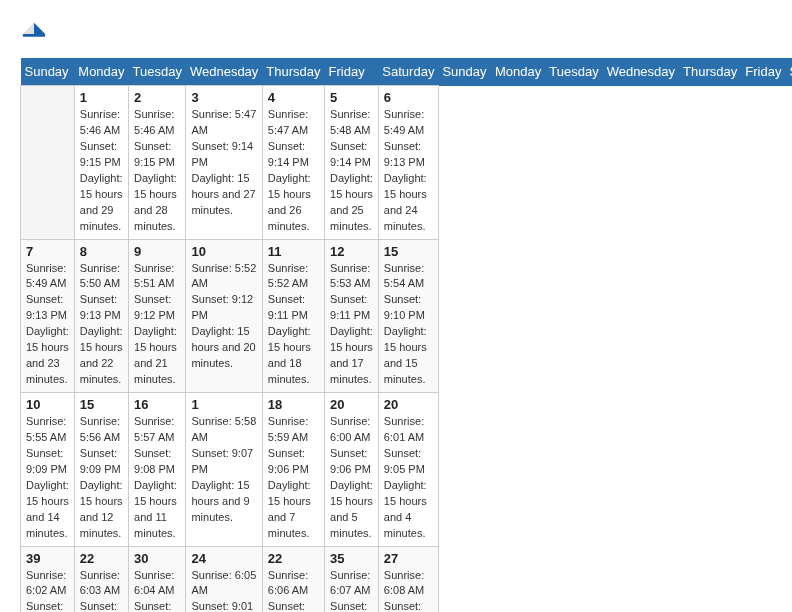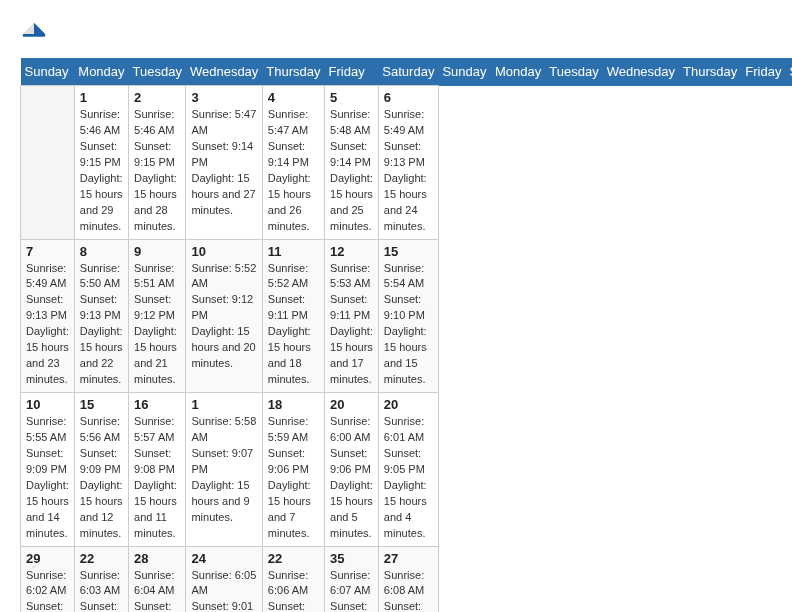--- a/index.html
+++ b/index.html
@@ -208,29 +208,29 @@
           <span class="day-num">20</span>
           <div class="day-detail">Sunrise: 6:00 AM<br>Sunset: 9:06 PM<br>Daylight: 15 hours and 5 minutes.</div>
         </td>
         <td>
           <span class="day-num">20</span>
           <div class="day-detail">Sunrise: 6:01 AM<br>Sunset: 9:05 PM<br>Daylight: 15 hours and 4 minutes.</div>
         </td>
       </tr>
       <tr>
         <td>
-          <span class="day-num">29</span>
+          <span class="day-num">39</span>
           <div class="day-detail">Sunrise: 6:02 AM<br>Sunset: 9:04 PM<br>Daylight: 15 hours and 2 minutes.</div>
         </td>
         <td>
           <span class="day-num">22</span>
           <div class="day-detail">Sunrise: 6:03 AM<br>Sunset: 9:03 PM<br>Daylight: 15 hours and 0 minutes.</div>
         </td>
         <td>
-          <span class="day-num">28</span>
+          <span class="day-num">30</span>
           <div class="day-detail">Sunrise: 6:04 AM<br>Sunset: 9:02 PM<br>Daylight: 14 hours and 58 minutes.</div>
         </td>
         <td>
           <span class="day-num">24</span>
           <div class="day-detail">Sunrise: 6:05 AM<br>Sunset: 9:01 PM<br>Daylight: 14 hours and 56 minutes.</div>
         </td>
         <td>
           <span class="day-num">22</span>
           <div class="day-detail">Sunrise: 6:06 AM<br>Sunset: 9:00 PM<br>Daylight: 14 hours and 54 minutes.</div>
         </td>

